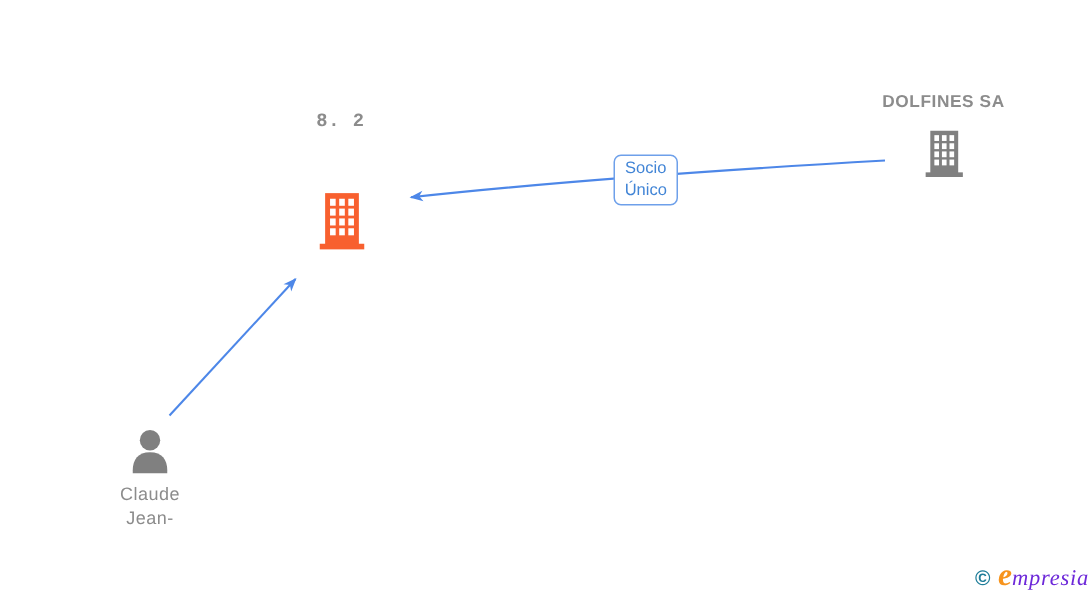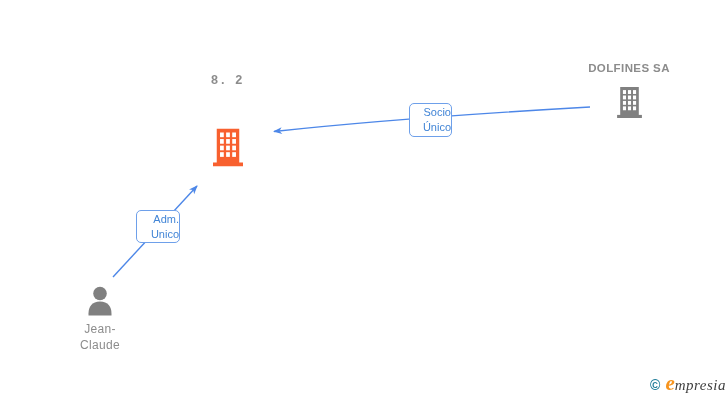--- a/index.html
+++ b/index.html
@@ -5,21 +5,21 @@
   html,body{margin:0;padding:0;}
   body{font-family:"Liberation Sans", sans-serif; background:#ffffff;}
   .canvas{
     position:relative; width:728px; height:400px; background:#ffffff;
     overflow:hidden;
   }
   svg.edge-layer{position:absolute; left:0; top:0; width:728px; height:400px; z-index:1;}
   .edge-label{
     position:absolute; z-index:2; box-sizing:border-box;
     background:#ffffff; border:1.5px solid #6ea0ea; border-radius:5px;
-    color:#4285d6; font-size:11px; line-height:15px; text-align:right;
+    color:#4285d6; font-size:11px; line-height:15px; text-align:center;
     padding-top:1px;
   }
   .lbl-socio{left:409px; top:103px; width:43px; height:34px;}
   .lbl-adm{left:136px; top:210px; width:44px; height:33px;}
   .node{position:absolute; z-index:3; text-align:center;}
   .company-name{
     color:#8c8c8c; font-weight:bold; font-size:12.5px; line-height:16px;
     letter-spacing:0.6px; white-space:nowrap;
   }
   .center-name{left:147px; top:73px; width:160px;font-family:Liberation Mono, monospace;}
@@ -32,21 +32,21 @@
   .center-building{left:213px; top:127px;}
   .parent-building{left:613px; top:87px;}
   .person-icon-pos{left:85px; top:286px;}
   .logo{
     position:absolute; right:2px; bottom:4px; z-index:3;
     display:flex; align-items:baseline; gap:5px;
   }
   .logo .copy{color:#1f7d99; font-size:14px; font-weight:bold;}
   .logo .brand{font-family:"Liberation Serif", serif; font-style:italic; white-space:nowrap;}
   .logo .brand .e{color:#f7941d; font-size:21px; font-weight:bold;}
-  .logo .brand .rest{color:#404040; font-size:15px; letter-spacing:0.5px;}
+  .logo .brand .rest{color:#6d28d9; font-size:15px; letter-spacing:0.5px;}
 </style>
 </head>
 <body>
 
 <div class="canvas">
 
   <svg class="edge-layer" viewBox="0 0 728 400">
     <defs>
       <marker id="arrow" markerWidth="10" markerHeight="8" refX="8.5" refY="4" orient="auto" markerUnits="userSpaceOnUse">
         <path d="M0.5,0.5 L9.5,4 L0.5,7.5 L3,4 Z" fill="#4d87e8"></path>
@@ -54,24 +54,20 @@
     </defs>
     <path d="M 590 107 C 520 111, 380 120, 274 131.5" fill="none" stroke="#4d87e8" stroke-width="1.4" marker-end="url(#arrow)"></path>
     <path d="M 113 277 L 197 186" fill="none" stroke="#4d87e8" stroke-width="1.4" marker-end="url(#arrow)"></path>
   </svg>
 
   <div class="edge-label lbl-socio">
     <div>Socio</div>
     <div>Único</div>
   </div>
 
-  <div class="edge-label lbl-adm">
-    <div>Adm.</div>
-    <div>Unico</div>
-  </div>
 
   <div class="node company-name center-name">
     <div>8. 2</div>
   </div>
   <div class="icon-wrap center-building">
     <svg width="30" height="41" viewBox="0 0 32 40">
       <rect x="4" y="0" width="24" height="37" fill="#f8602f"></rect>
       <rect x="0" y="36" width="32" height="4" fill="#f8602f"></rect>
       <g fill="#ffffff">
         <rect x="7.5" y="4" width="4" height="5"></rect>
@@ -114,22 +110,22 @@
     </svg>
   </div>
 
   <div class="icon-wrap person-icon-pos">
     <svg width="30" height="30" viewBox="0 0 30 30">
       <circle cx="15" cy="7.5" r="6.8" fill="#808080"></circle>
       <path d="M15 15.5 C 7 15.5 3.5 20.5 3.5 27.5 L3.5 29.5 L26.5 29.5 L26.5 27.5 C26.5 20.5 23 15.5 15 15.5 Z" fill="#808080"></path>
     </svg>
   </div>
   <div class="node person-name">
+    <div>Claude</div>
     <div>Jean-</div>
-    <div>Claude</div>
   </div>
 
   <div class="logo">
     <span class="copy">©</span>
     <span class="brand"><span class="e">e</span><span class="rest">mpresia</span></span>
   </div>
 
 </div>
 
 </body></html>

